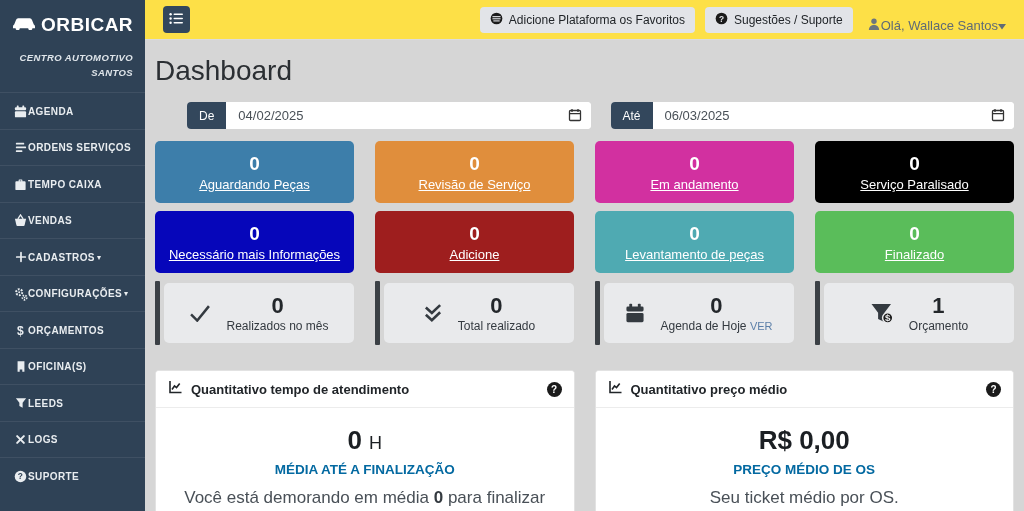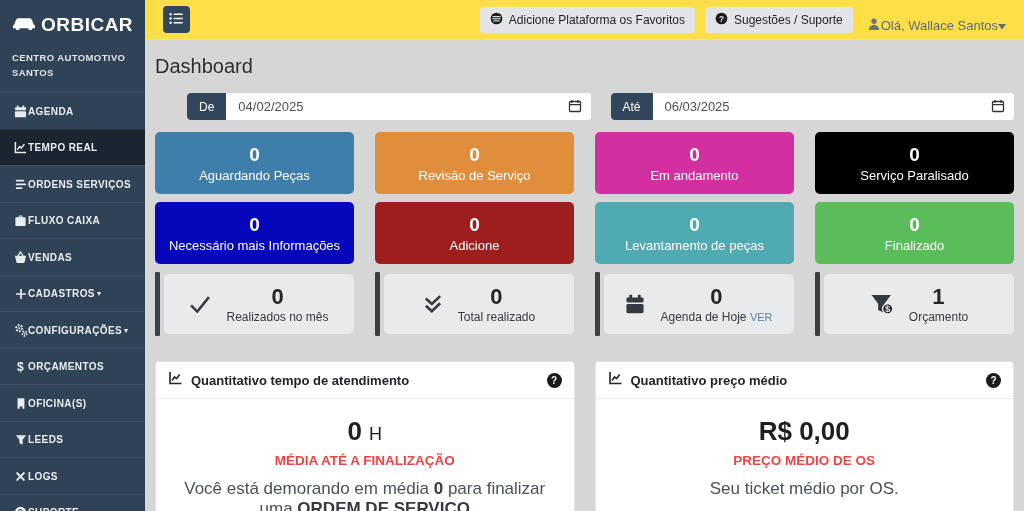--- a/index.html
+++ b/index.html
@@ -4,49 +4,49 @@
 <style>
   * { box-sizing: border-box; margin: 0; padding: 0; }
   html, body { width: 1024px; height: 511px; overflow: hidden; }
   body { font-family: "Liberation Sans", "DejaVu Sans", sans-serif; background: #d6d6d6; }
   .app { display: flex; width: 1024px; height: 511px; }
 
   
   .sidebar { width: 145px; flex-shrink: 0; background: #2f4256; color: #e9edf0; display: flex; flex-direction: column; }
   .brand { display: flex; align-items: center; justify-content: center; gap: 5px; padding: 14px 6px 4px; }
   .brand-text { font-size: 19px; font-weight: bold; color: #fff; letter-spacing: .5px; }
-  .brand-sub { text-align: left; font-size: 9.5px; font-weight: bold; letter-spacing: .4px; line-height: 1.6; padding: 10px 12px 12px; color: #dfe5ea; }
+  .brand-sub { text-align: right; font-size: 9.5px; font-weight: bold; letter-spacing: .4px; line-height: 1.6; padding: 10px 12px 12px; color: #dfe5ea; font-style: italic; }
   .nav { flex: 1; display: flex; flex-direction: column; }
   .nav-item { height: 36.5px; flex-shrink: 0; display: flex; align-items: center; padding: 0 13px; font-size: 10px; font-weight: bold; letter-spacing: .4px; border-top: 1px solid rgba(255,255,255,.08); cursor: pointer; color: #e9edf0; }
   .nav-item.active { background: #1a252f; }
   .nav-ico { width: 15px; display: flex; justify-content: center; align-items: center; flex-shrink: 0; }
   .caret { font-size: 8px; margin-left: 2px; }
 
   
   .main { flex: 1; display: flex; flex-direction: column; min-width: 0; }
   .topbar { height: 40px; flex-shrink: 0; background: #fde047; border-bottom: 1px solid #dcdcdc; display: flex; align-items: center; padding: 0 14px 0 18px; }
   .toggle-btn { width: 27px; height: 27px; background: #33475c; border: none; border-radius: 4px; display: flex; align-items: center; justify-content: center; cursor: pointer; }
   .topbar-right { margin-left: auto; display: flex; align-items: center; gap: 10px; }
   .pill { display: flex; align-items: center; gap: 6px; background: #e2e4e8; border: none; border-radius: 4px; padding: 5px 10px; font-size: 12px; color: #212529; cursor: pointer; font-family: inherit; }
   .user { display: flex; align-items: center; font-size: 13px; color: #5f6b76; cursor: pointer; padding: 0 4px; margin-top: 12px; }
 
   .content { flex: 1; padding: 10px; overflow: hidden; }
-  .page-title { font-size: 20px; font-weight: 500; color: #2b2f33; margin: 5px 0 15px; }
+  .page-title { font-size: 28px; font-weight: 500; color: #2b2f33; margin: 5px 0 15px; }
 
   .date-row { display: grid; grid-template-columns: 1fr 1fr; gap: 20px; margin-bottom: 12px; padding-left: 32px; }
   .input-group { display: flex; height: 27px; border-radius: 4px; overflow: hidden; background: #fff; }
   .input-label { background: #33475c; color: #fff; font-size: 12px; display: flex; align-items: center; padding: 0 12px; flex-shrink: 0; }
   .date-wrap { flex: 1; position: relative; display: flex; align-items: center; }
   .date-input { flex: 1; border: none; outline: none; font-family: inherit; font-size: 13px; color: #495057; padding: 0 30px 0 12px; height: 100%; }
   .cal-glyph { position: absolute; right: 9px; top: 6px; }
 
   .cards-grid { display: grid; grid-template-columns: repeat(4, 1fr); gap: 8px 21px; margin-bottom: 8px; }
   .status-card { height: 62px; border-radius: 5px; color: #fff; display: flex; flex-direction: column; align-items: center; justify-content: center; gap: 2px; cursor: pointer; }
   .status-value { font-size: 19px; font-weight: bold; }
-  .status-label { font-size: 13px; }
+  .status-label { font-size: 13px; text-decoration: underline; }
   .sc0 { background: #3d7eaa; } .sc1 { background: #e08e3c; } .sc2 { background: #d230a0; } .sc3 { background: #000000; }
   .sc4 { background: #0606ba; } .sc5 { background: #9e1e1e; } .sc6 { background: #4faab2; } .sc7 { background: #5abd5a; }
 
   .stats-grid { display: grid; grid-template-columns: repeat(4, 1fr); gap: 21px; margin-bottom: 25px; }
   .stat-card { display: flex; height: 64px; }
   .stat-bar { width: 5px; background: #3b4045; border-radius: 1px; flex-shrink: 0; }
   .stat-body { flex: 1; background: #e9eaec; border-radius: 5px; margin: 2px 0 2px 4px; display: flex; align-items: center; justify-content: center; gap: 15px; }
   .stat-ico { color: #343a40; display: flex; }
   .stat-text { text-align: center; }
   .stat-value { font-size: 22px; font-weight: bold; color: #23272b; line-height: 1.15; }
@@ -54,21 +54,21 @@
   .ver-link { color: #5b7fa8; font-size: 11px; text-decoration: none; cursor: pointer; }
 
   .panels-grid { display: grid; grid-template-columns: 1fr 1fr; gap: 14px 20px; }
   .panel { background: #fff; border: 1px solid #e2e2e2; border-radius: 4px; overflow: hidden; }
   .panel-header { display: flex; align-items: center; gap: 8px; padding: 9px 12px; border-bottom: 1px solid #ececec; background: #fff; justify-content: space-between; }
   .panel-title { font-size: 13px; font-weight: bold; color: #212529; }
   .help-icon { margin-left: auto; width: 15px; height: 15px; background: #1b1b1b; color: #fff; border-radius: 50%; font-size: 10px; font-weight: bold; display: flex; align-items: center; justify-content: center; cursor: pointer; }
   .panel-body { padding: 17px 10px 22px; text-align: center; }
   .panel-value { font-size: 26px; font-weight: bold; color: #1b1f23; }
   .panel-suffix { font-size: 18px; font-weight: normal; }
-  .panel-subtitle { font-size: 13.5px; font-weight: bold; color: #ef4444; margin-top: 6px; }
+  .panel-subtitle { font-size: 13.5px; font-weight: bold; color: #0369a1; margin-top: 6px; }
   .panel-desc { font-size: 17px; color: #495057; margin-top: 11px; }
   .panel-desc b { color: #343a40; }
 </style>
 </head>
 <body>
 
 <div class="app">
 
   <aside class="sidebar">
     <div class="brand">
@@ -86,46 +86,37 @@
         <span class="nav-ico">
             <svg width="13" height="13" viewBox="0 0 14 14" fill="currentColor">
               <rect x="3" y="0.5" width="2" height="3.5" rx="0.6"></rect>
               <rect x="9" y="0.5" width="2" height="3.5" rx="0.6"></rect>
               <rect x="1" y="2.5" width="12" height="3.2" rx="1"></rect>
               <rect x="1" y="6.8" width="12" height="6.5" rx="1"></rect>
             </svg>
           </span>
         <span>AGENDA</span>
       </div>
-      <div class="nav-item active">
-        <span class="nav-ico">
-            <svg width="13" height="13" viewBox="0 0 14 14" fill="none" stroke="currentColor" stroke-width="1.6">
-              <path d="M1.5 1v11.5H13"></path>
-              <path d="M3.5 9.5 6 6l2 1.6 3.2-4.2"></path>
-            </svg>
-          </span>
-        <span>TEMPO REAL</span>
-      </div>
       <div class="nav-item">
         <span class="nav-ico">
             <svg width="13" height="13" viewBox="0 0 14 14" fill="currentColor">
               <rect x="2" y="2" width="9" height="1.8" rx="0.6"></rect>
               <rect x="2" y="6" width="11" height="1.8" rx="0.6"></rect>
               <rect x="2" y="10" width="7" height="1.8" rx="0.6"></rect>
             </svg>
           </span>
         <span>ORDENS SERVIÇOS</span>
       </div>
       <div class="nav-item">
         <span class="nav-ico">
             <svg width="13" height="13" viewBox="0 0 14 14" fill="currentColor">
               <path d="M5 3.5V2.2q0-.7.7-.7h2.6q.7 0 .7.7v1.3h2.5q1 0 1 1v7.5q0 1-1 1h-9q-1 0-1-1V4.5q0-1 1-1H5Zm1.2 0h1.6v-.8H6.2v.8Z"></path>
             </svg>
           </span>
-        <span>FLUXO CAIXA</span>
+        <span>TEMPO CAIXA</span>
       </div>
       <div class="nav-item">
         <span class="nav-ico">
             <svg width="13" height="13" viewBox="0 0 14 14">
               <path d="M4.2 5.2 7 1l2.8 4.2" fill="none" stroke="currentColor" stroke-width="1.4"></path>
               <path d="M1 5h12l-1.6 7.2q-.2.8-1 .8H3.6q-.8 0-1-.8L1 5Z" fill="currentColor"></path>
             </svg>
           </span>
         <span>VENDAS</span>
       </div>

